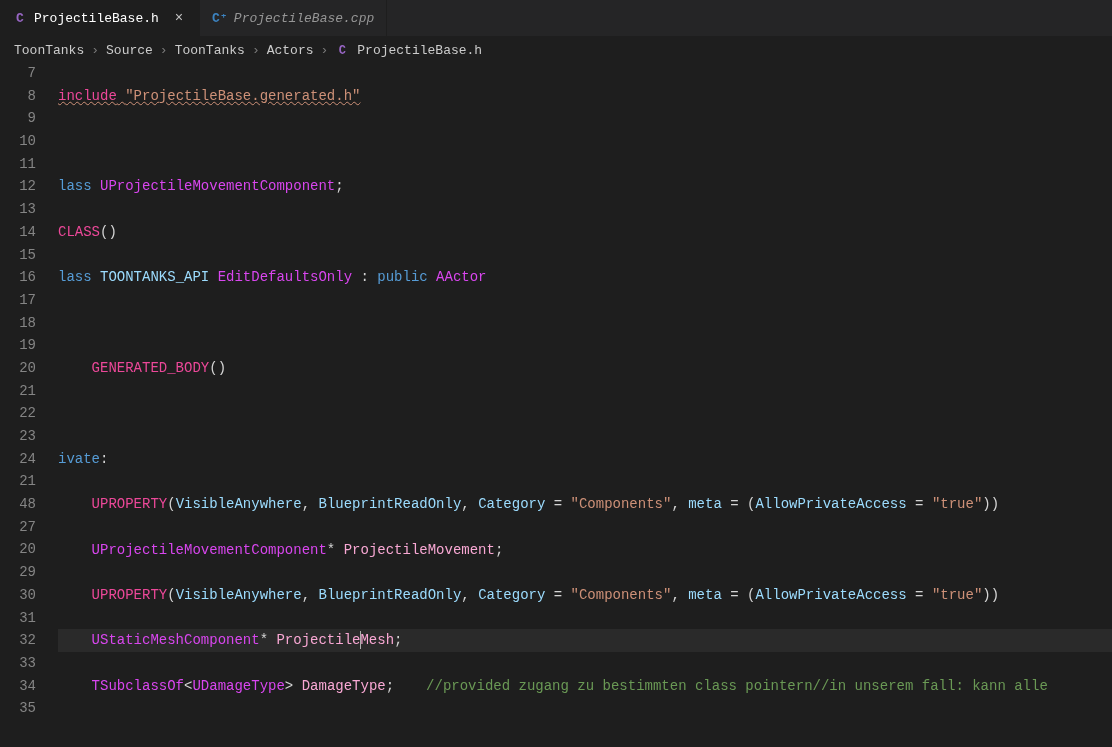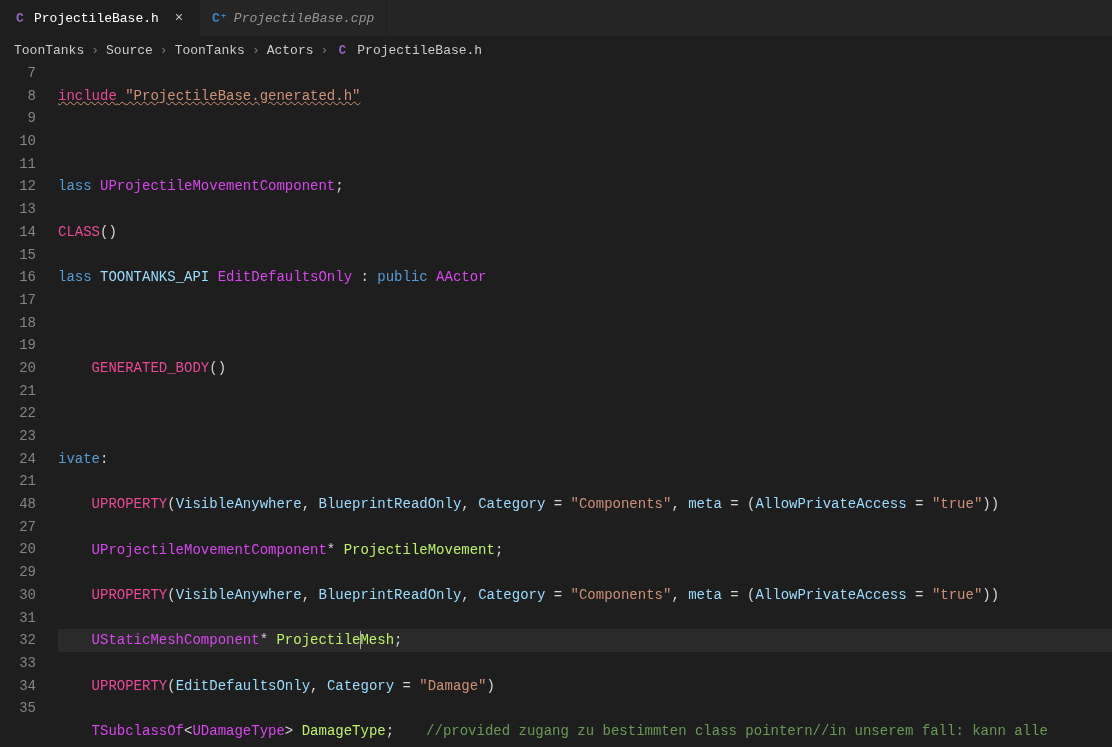--- a/index.html
+++ b/index.html
@@ -99,21 +99,21 @@
   position: relative;
 }
 .code-line.current {
   background: #2a2a2a;
 }
 .tok-kw   { color: #569cd6; }
 .tok-type { color: #d946ef; }
 .tok-macro{ color: #ec4899; }
 .tok-str  { color: #ce9178; }
 .tok-cmt  { color: #6a9955; margin-left: 32px; }
-.tok-id   { color: #bef264; }
+.tok-id   { color: #f9a8d4; }
 .tok-prm  { color: #9cdcfe; }
 .squiggle {
   text-decoration: underline wavy #ce9178;
   text-decoration-thickness: 1px;
 }
 .cursor {
   position: absolute;
   width: 1px;
   height: 18px;
   background: #aeafad;
@@ -187,21 +187,20 @@
 <div class="code-line"><span class="tok-macro">CLASS</span>()</div>
 <div class="code-line"><span class="tok-kw">lass</span> <span class="tok-prm">TOONTANKS_API</span> <span class="tok-type">EditDefaultsOnly</span> : <span class="tok-kw">public</span> <span class="tok-type">AActor</span></div>
 <div class="code-line"></div>
 <div class="code-line">    <span class="tok-macro">GENERATED_BODY</span>()</div>
 <div class="code-line"></div>
 <div class="code-line"><span class="tok-kw">ivate</span>:</div>
 <div class="code-line">    <span class="tok-macro">UPROPERTY</span>(<span class="tok-prm">VisibleAnywhere</span>, <span class="tok-prm">BlueprintReadOnly</span>, <span class="tok-prm">Category</span> = <span class="tok-str">"Components"</span>, <span class="tok-prm">meta</span> = (<span class="tok-prm">AllowPrivateAccess</span> = <span class="tok-str">"true"</span>))</div>
 <div class="code-line">    <span class="tok-type">UProjectileMovementComponent</span>* <span class="tok-id">ProjectileMovement</span>;</div>
 <div class="code-line">    <span class="tok-macro">UPROPERTY</span>(<span class="tok-prm">VisibleAnywhere</span>, <span class="tok-prm">BlueprintReadOnly</span>, <span class="tok-prm">Category</span> = <span class="tok-str">"Components"</span>, <span class="tok-prm">meta</span> = (<span class="tok-prm">AllowPrivateAccess</span> = <span class="tok-str">"true"</span>))</div>
 <div class="code-line current">    <span class="tok-type">UStaticMeshComponent</span>* <span class="tok-id">Project</span><span class="cursor" style="left:302px"></span><span class="tok-id">ileMesh</span>;</div>
-<div class="code-line">    <span class="tok-macro">UPROPERTY</span>(<span class="tok-prm">EditDefaultsOnly</span>, <span class="tok-prm">Category</span> = <span class="tok-str">"Damage"</span>)</div>
 <div class="code-line">    <span class="tok-type">TSubclassOf</span>&lt;<span class="tok-type">UDamageType</span>&gt; <span class="tok-id">DamageType</span>;<span class="tok-cmt">//provided zugang zu bestimmten class pointern//in unserem fall: kann alle</span></div>
 
 
 
 
 
 
 
 
 

